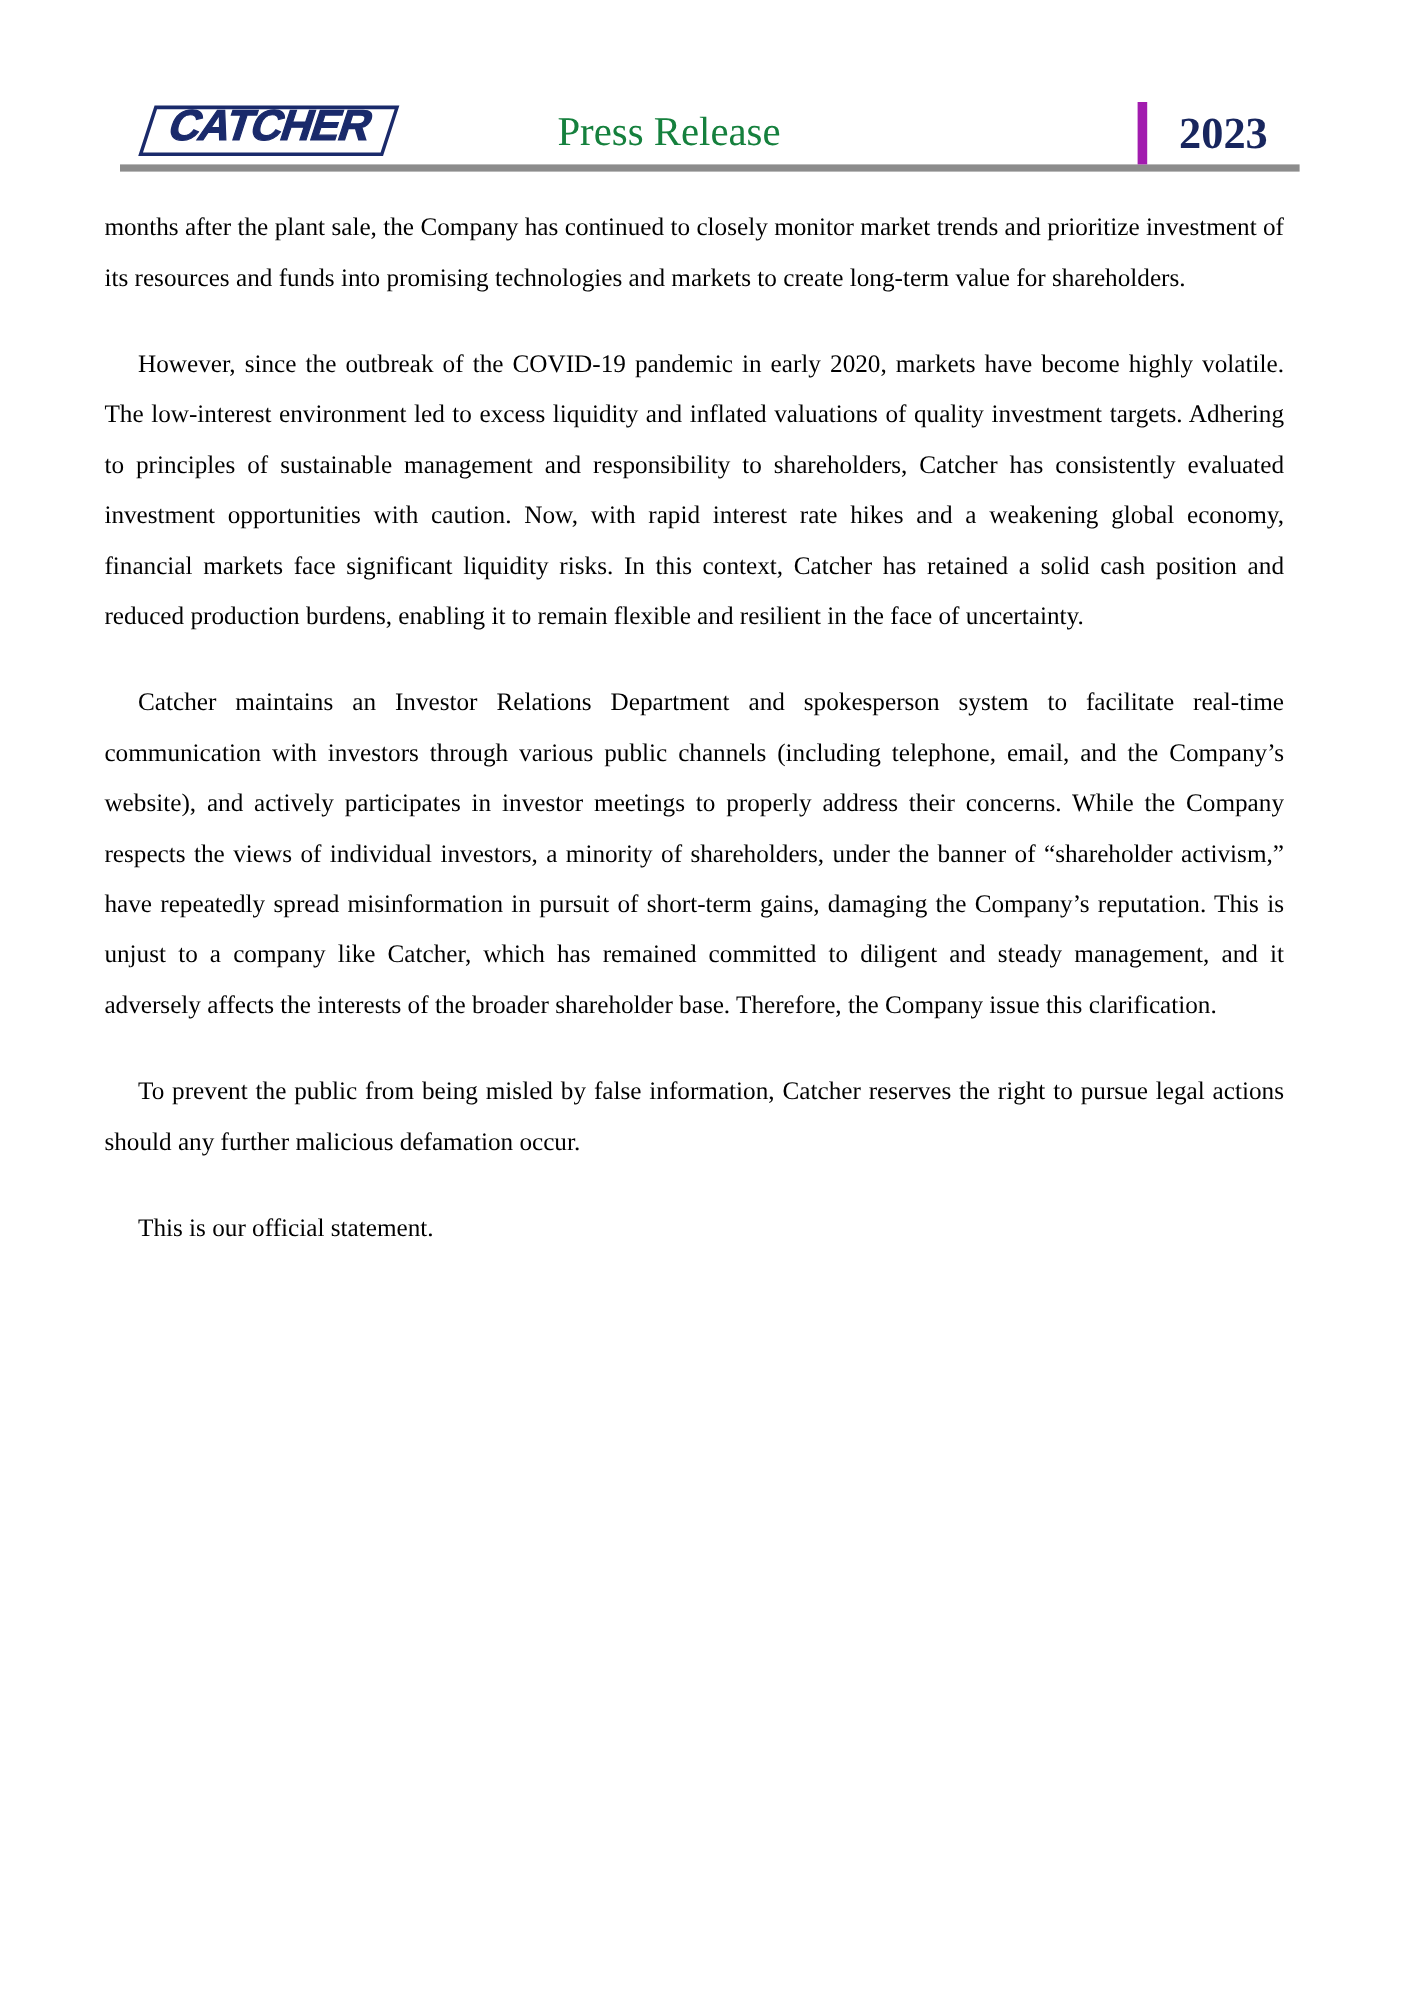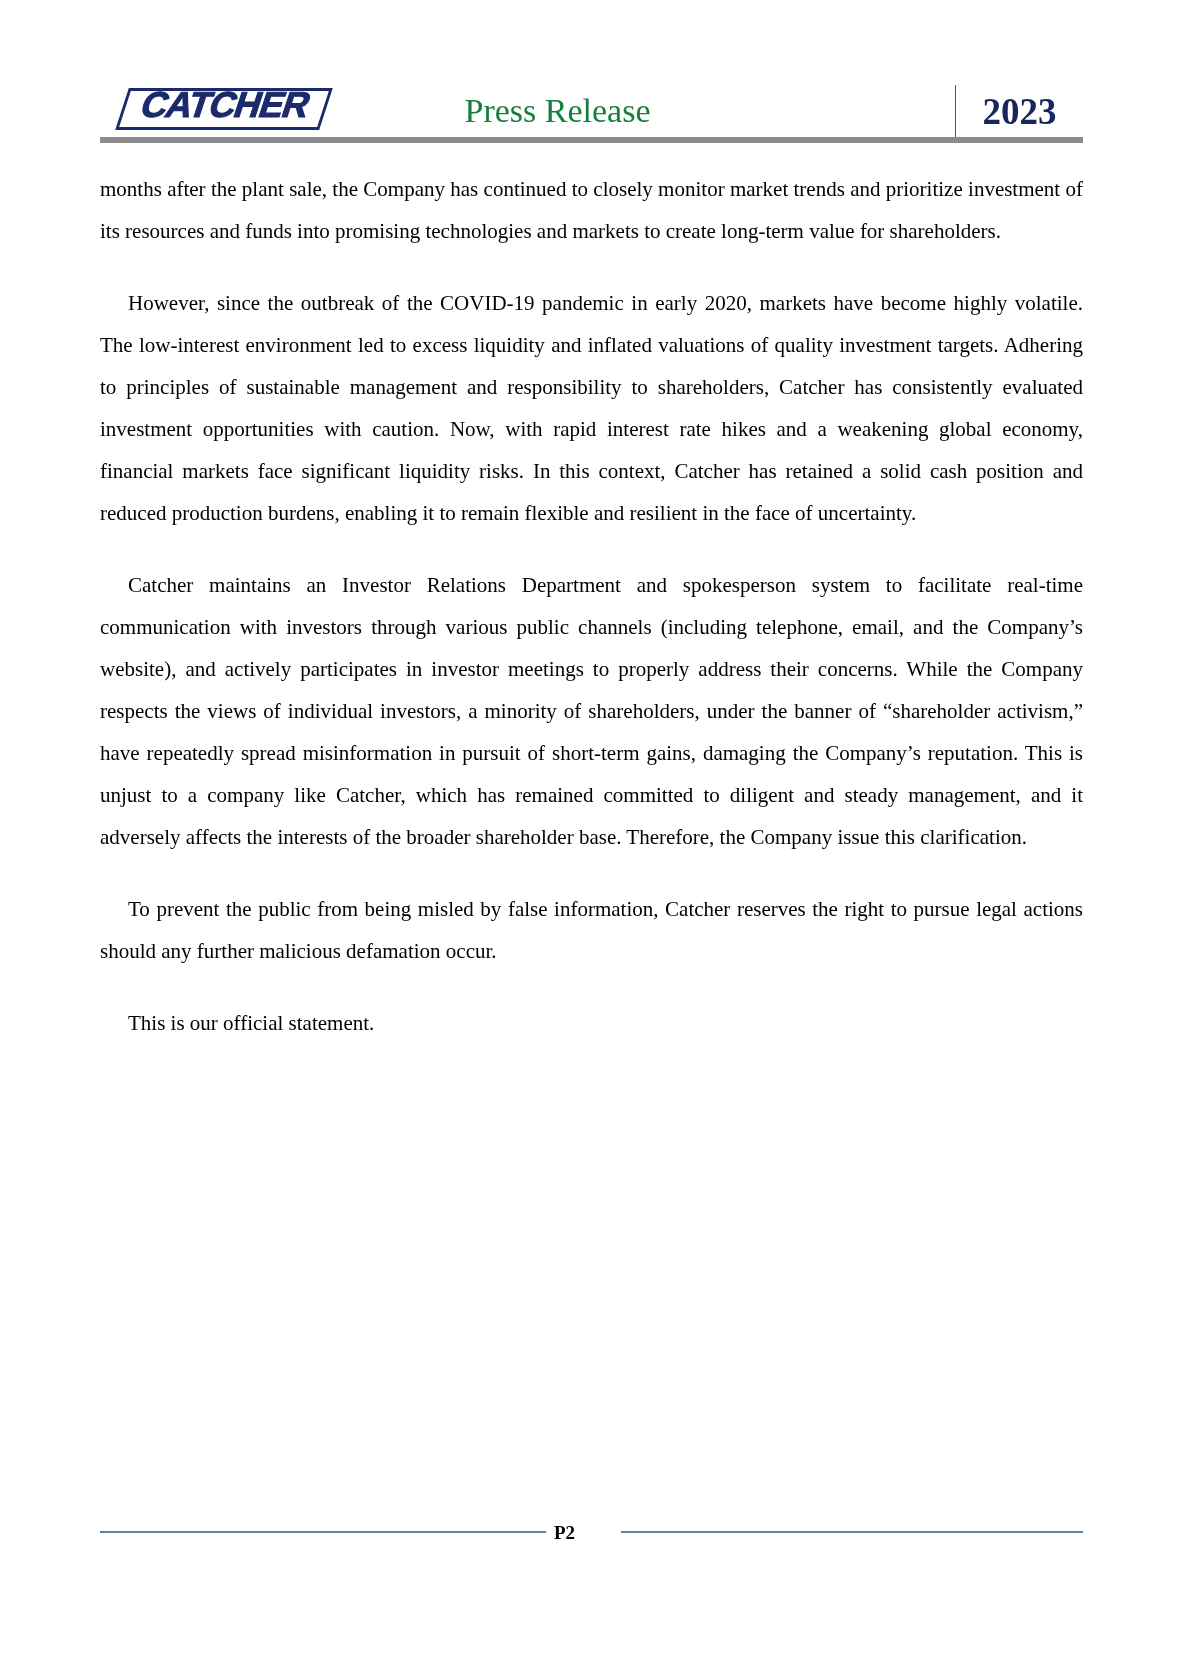--- a/index.html
+++ b/index.html
@@ -59,36 +59,36 @@
     font-size: 34px;
     line-height: 1.1;
     color: #15803d;
   }
   .year-box {
     position: absolute;
     right: 0;
     bottom: 0;
     width: 127px;
     height: 52px;
-    border-left: 1px solid #a21caf;
+    border-left: 8px solid #a21caf;
     display: flex;
     align-items: center;
     justify-content: center;
   }
   .year-text {
     font-size: 37px;
     font-weight: bold;
     color: #18265e;
     line-height: 1;
   }
 
   
   .content {
     position: absolute;
-    left: 100px;
+    left: 87px;
     top: 168px;
     width: 983px;
     text-align: justify;
     font-size: 21px;
     line-height: 42px;
   }
   .para {
     margin: 0 0 30px 0;
     text-indent: 0;
   }
@@ -137,19 +137,14 @@
   </header>
 
   <main class="content">
     <p class="para">months after the plant sale, the Company has continued to closely monitor market trends and prioritize investment of its resources and funds into promising technologies and markets to create long-term value for shareholders.</p>
     <p class="para indent">However, since the outbreak of the COVID-19 pandemic in early 2020, markets have become highly volatile. The low-interest environment led to excess liquidity and inflated valuations of quality investment targets. Adhering to principles of sustainable management and responsibility to shareholders, Catcher has consistently evaluated investment opportunities with caution. Now, with rapid interest rate hikes and a weakening global economy, financial markets face significant liquidity risks. In this context, Catcher has retained a solid cash position and reduced production burdens, enabling it to remain flexible and resilient in the face of uncertainty.</p>
     <p class="para indent">Catcher maintains an Investor Relations Department and spokesperson system to facilitate real-time communication with investors through various public channels (including telephone, email, and the Company’s website), and actively participates in investor meetings to properly address their concerns. While the Company respects the views of individual investors, a minority of shareholders, under the banner of “shareholder activism,” have repeatedly spread misinformation in pursuit of short-term gains, damaging the Company’s reputation. This is unjust to a company like Catcher, which has remained committed to diligent and steady management, and it adversely affects the interests of the broader shareholder base. Therefore, the Company issue this clarification.</p>
     <p class="para indent">To prevent the public from being misled by false information, Catcher reserves the right to pursue legal actions should any further malicious defamation occur.</p>
     <p class="para indent">This is our official statement.</p>
   </main>
 
-  <footer class="footer">
-    <span class="fline left"></span>
-    <span class="page-num">P2</span>
-    <span class="fline right"></span>
-  </footer>
 
 </div>
 
 </body></html>

